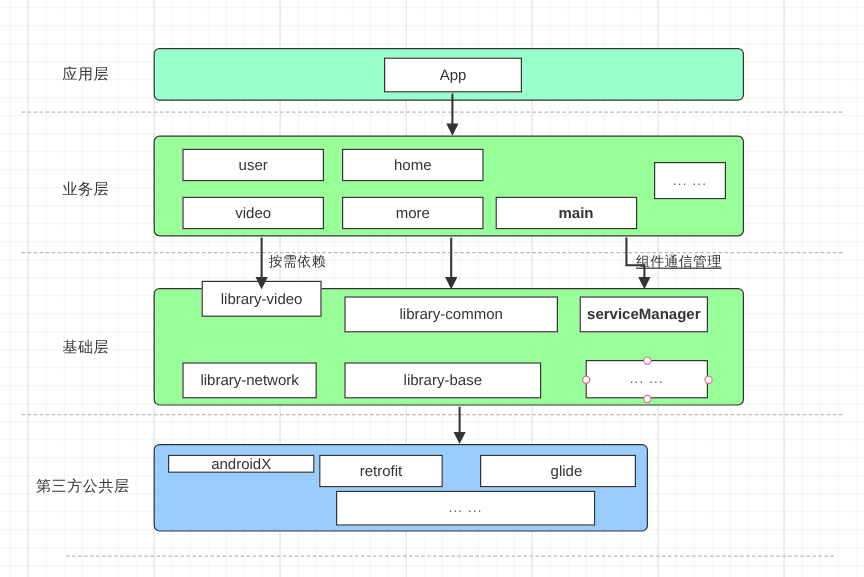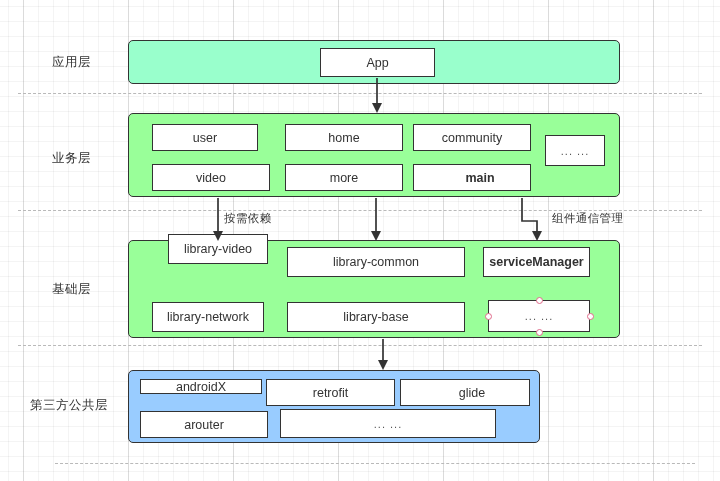--- a/index.html
+++ b/index.html
@@ -114,46 +114,44 @@
 
   <div class="layer-label" style="left:52px; top:56px;">应用层</div>
   <div class="layer-label" style="left:52px; top:152px;">业务层</div>
   <div class="layer-label" style="left:52px; top:283px;">基础层</div>
   <div class="layer-label" style="left:30px; top:399px;">第三方公共层</div>
 
   <div class="band band-app" style="left:128px; top:40px; width:492px; height:44px;"></div>
   <div class="box" style="left:320px; top:48px; width:115px; height:29px;">App</div>
 
   <div class="band band-business" style="left:128px; top:113px; width:492px; height:84px;"></div>
-  <div class="box" style="left:152px; top:124px; width:106px; height:27px;">user</div>
+  <div class="box" style="left:152px; top:124px; width:118px; height:27px;">user</div>
   <div class="box" style="left:285px; top:124px; width:118px; height:27px;">home</div>
-  <div class="box" style="left:413px; top:124px; width:118px; height:27px;">community</div>
   <div class="box" style="left:152px; top:164px; width:118px; height:27px;text-align:center;">video</div>
   <div class="box" style="left:285px; top:164px; width:118px; height:27px;">more</div>
   <div class="box bold" style="left:413px; top:164px; width:118px; height:27px;padding-left:16px;">main</div>
   <div class="box dots" style="left:545px; top:135px; width:60px; height:31px;">... ...</div>
 
   <div class="band band-base" style="left:128px; top:240px; width:492px; height:98px;"></div>
   <div class="box" style="left:168px; top:234px; width:100px; height:30px;">library-video</div>
   <div class="box" style="left:287px; top:247px; width:178px; height:30px;">library-common</div>
   <div class="box" style="left:483px; top:247px; width:107px; height:30px;font-weight:bold;">serviceManager</div>
   <div class="box" style="left:152px; top:302px; width:112px; height:30px;">library-network</div>
-  <div class="box" style="left:287px; top:302px; width:178px; height:30px;">library-base</div>
+  <div class="box" style="left:287px; top:302px; width:164px; height:30px;">library-base</div>
 
   <div class="box dots" style="left:488px; top:300px; width:102px; height:32px;">... ...<span class="handle" style="left:51px; top:0px;"></span>
     <span class="handle" style="left:102px; top:16px;"></span>
     <span class="handle" style="left:51px; top:32px;"></span>
     <span class="handle" style="left:0px; top:16px;"></span>
   </div>
 
   <div class="band band-third" style="left:128px; top:370px; width:412px; height:73px;"></div>
   <div class="box" style="left:140px; top:379px; width:122px; height:15px;">androidX</div>
-  <div class="box" style="left:266px; top:379px; width:129px; height:27px;">retrofit</div>
+  <div class="box" style="left:266px; top:379px; width:103px; height:27px;">retrofit</div>
   <div class="box" style="left:400px; top:379px; width:130px; height:27px;padding-left:14px;">glide</div>
-  <div class="box" style="left:140px; top:411px; width:128px; height:27px;">arouter</div>
   <div class="box dots" style="left:280px; top:409px; width:216px; height:29px;">... ...</div>
 
   <svg class="arrow-svg">
     <defs>
       <marker id="arrowhead" markerWidth="7" markerHeight="7" refX="4.2" refY="3" orient="auto">
         <path d="M0,0 L6,3 L0,6 z" fill="#333333"></path>
       </marker>
     </defs>
 
     <line x1="377" y1="78" x2="377" y2="110" stroke="#333333" stroke-width="1.7" marker-end="url(#arrowhead)"></line>
@@ -161,15 +159,15 @@
     <line x1="218" y1="198" x2="218" y2="238" stroke="#333333" stroke-width="1.7" marker-end="url(#arrowhead)"></line>
 
     <line x1="376" y1="198" x2="376" y2="238" stroke="#333333" stroke-width="1.7" marker-end="url(#arrowhead)"></line>
 
     <polyline points="522,198 522,221 537,221 537,238" fill="none" stroke="#333333" stroke-width="1.7" marker-end="url(#arrowhead)"></polyline>
 
     <line x1="383" y1="339" x2="383" y2="367" stroke="#333333" stroke-width="1.7" marker-end="url(#arrowhead)"></line>
   </svg>
 
   <div class="conn-label" style="left:224px; top:211px;">按需依赖</div>
-  <div class="conn-label" style="left:552px; top:211px;">组件通信管理</div>
+  <div class="conn-label" style="left:530px; top:211px;text-decoration:underline;">组件通信管理</div>
 
 </div>
 
 </body></html>

